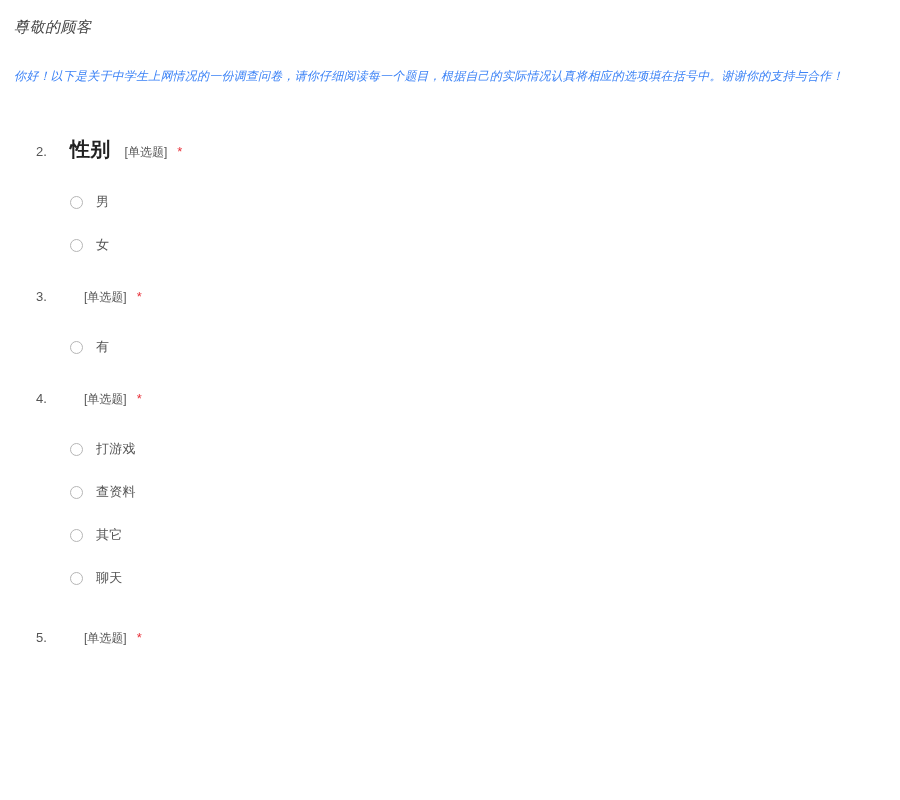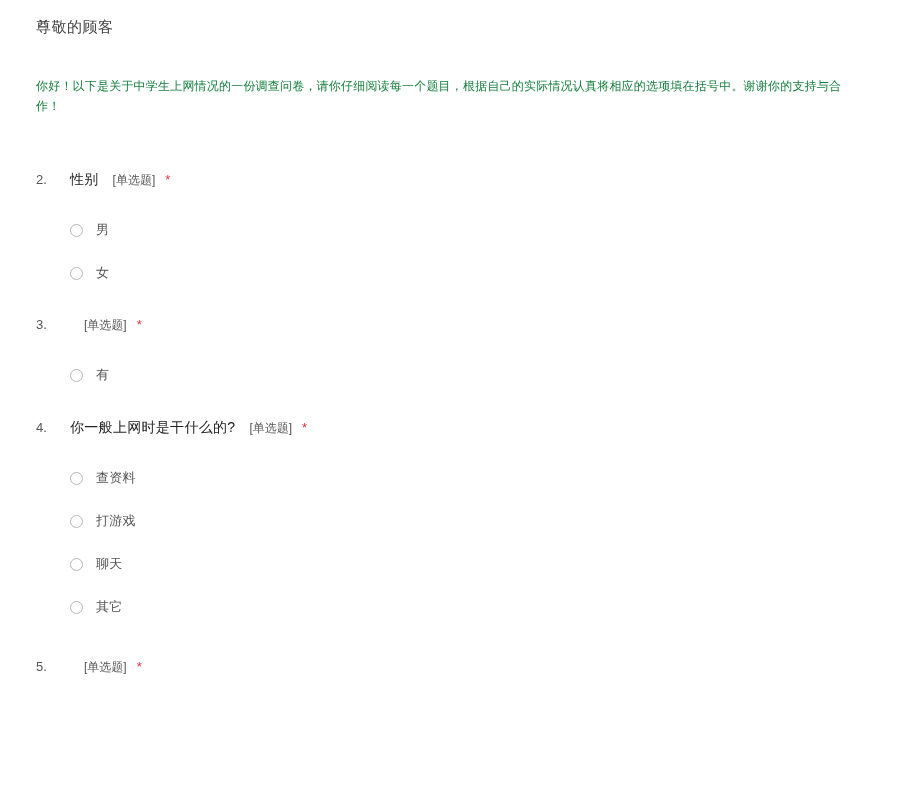--- a/index.html
+++ b/index.html
@@ -19,34 +19,35 @@
   .page {
     position: relative;
     width: 900px;
     height: 800px;
     box-sizing: border-box;
     padding: 0;
   }
 
   
   .survey-header {
-    padding: 16px 36px 0 36px;
+    padding: 16px 36px 0 14px;
+    font-style: italic;
   }
   .survey-title {
     font-size: 15px;
     color: #444444;
     font-weight: 400;
     line-height: 22px;
     margin: 0;
     letter-spacing: 0.5px;
   }
   .survey-intro {
-    margin: 38px 0 0 0;
+    margin: 28px 0 0 0;
     font-size: 12px;
-    color: #15803d;
+    color: #3b82f6;
     line-height: 20px;
     letter-spacing: 0.2px;
   }
 
   
   .questions {
     margin-top: 52px;
   }
   .question {
     padding: 0 36px;
@@ -58,22 +59,22 @@
     line-height: 22px;
   }
   .q-index {
     width: 34px;
     flex: 0 0 34px;
     font-size: 13px;
     color: #555555;
     font-weight: 400;
   }
   .q-title {
-    font-size: 14px;
-    font-weight: normal;
+    font-size: 20px;
+    font-weight: bold;
     color: #222222;
     letter-spacing: 0.3px;
   }
   .q-type {
     font-size: 12px;
     color: #555555;
     margin-left: 14px;
     font-weight: 400;
     text-align: center;
   }
@@ -159,40 +160,39 @@
         <div class="option">
           <span class="radio"></span>
           <span class="option-label">有</span>
         </div>
       </div>
     </div>
 
     <div class="question q-gap-3">
       <div class="q-head">
         <span class="q-index">4.</span>
-        <span class="q-title">你一般上网时是干什么的?</span>
         <span class="q-type">[单选题]</span>
         <span class="q-required">*</span>
       </div>
       <div class="options">
         <div class="option">
           <span class="radio"></span>
+          <span class="option-label">打游戏</span>
+        </div>
+        <div class="option">
+          <span class="radio"></span>
           <span class="option-label">查资料</span>
         </div>
         <div class="option">
           <span class="radio"></span>
-          <span class="option-label">打游戏</span>
+          <span class="option-label">其它</span>
         </div>
         <div class="option">
           <span class="radio"></span>
           <span class="option-label">聊天</span>
-        </div>
-        <div class="option">
-          <span class="radio"></span>
-          <span class="option-label">其它</span>
         </div>
       </div>
     </div>
 
     <div class="question last">
       <div class="q-head">
         <span class="q-index">5.</span>
         <span class="q-type">[单选题]</span>
         <span class="q-required">*</span>
       </div>

